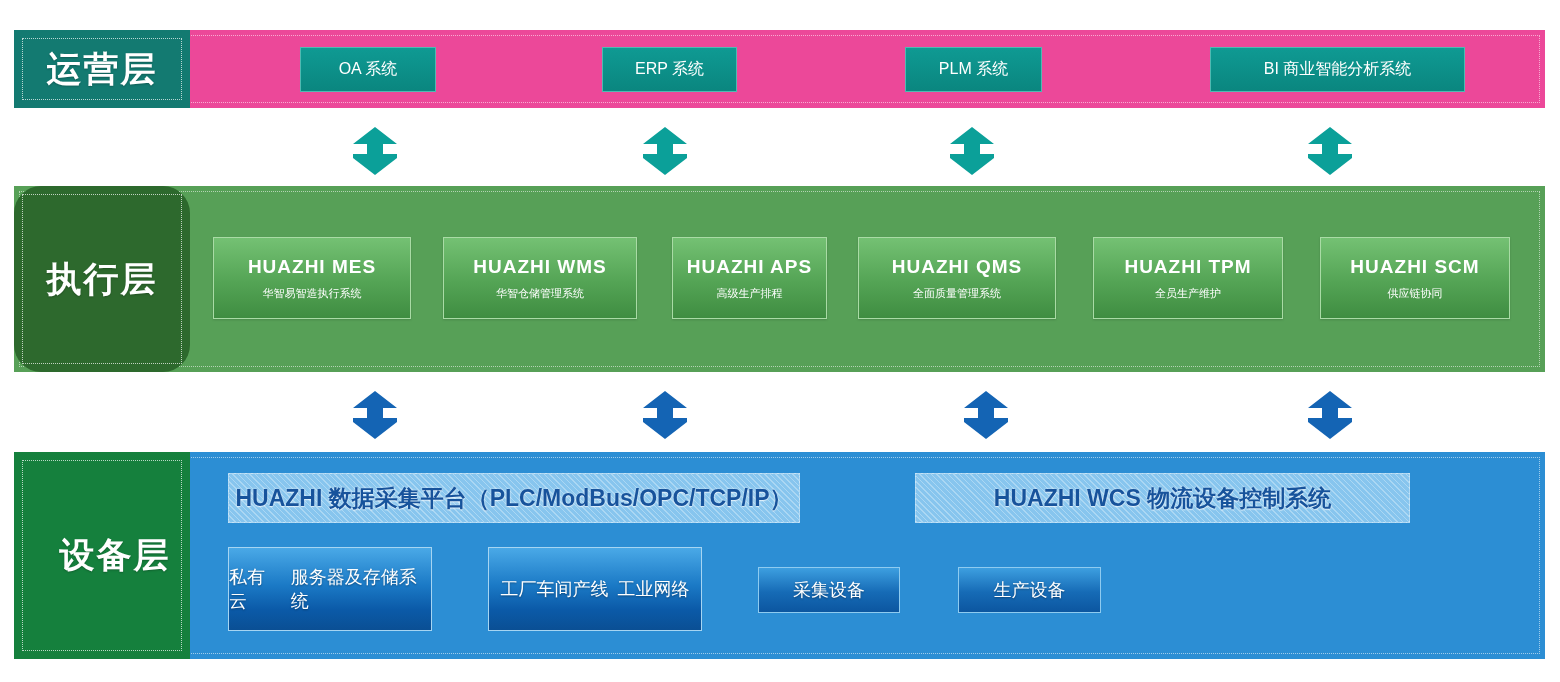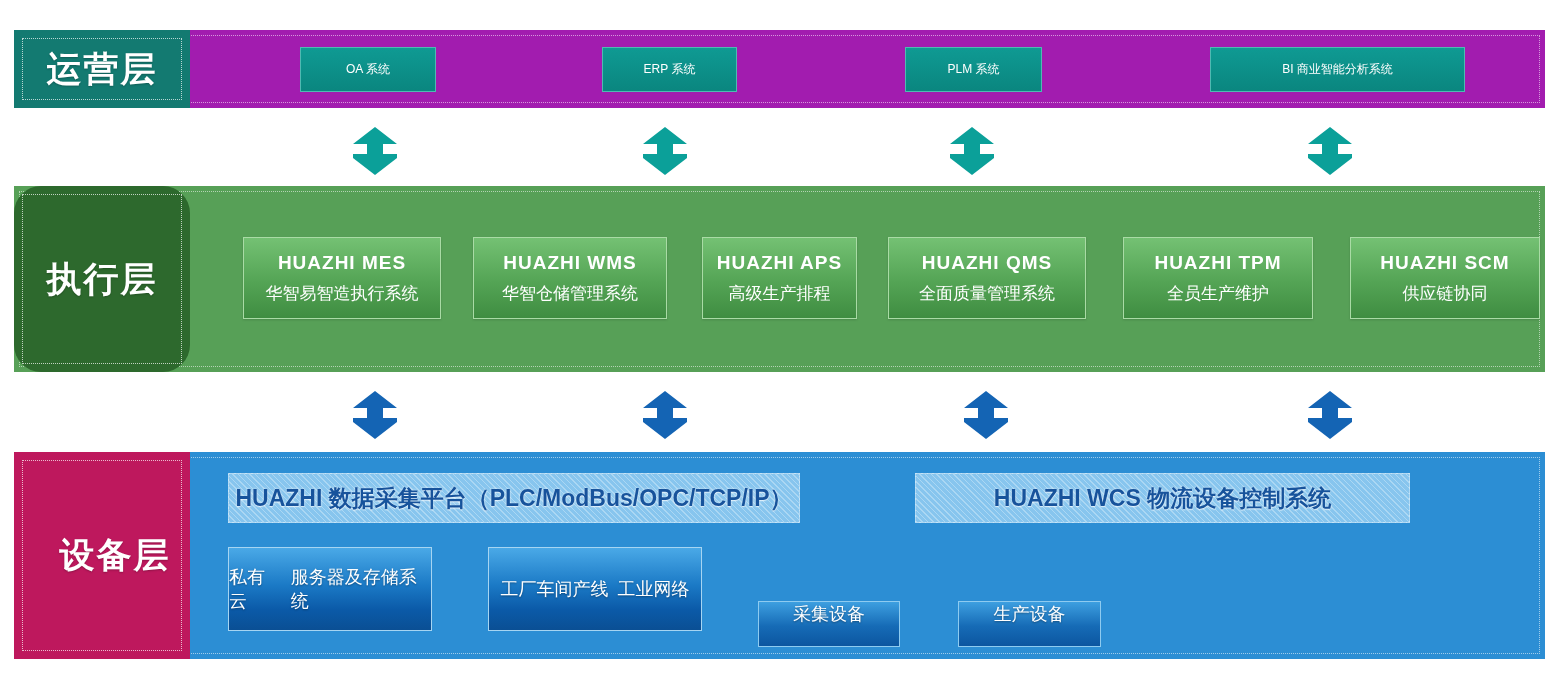--- a/index.html
+++ b/index.html
@@ -28,48 +28,47 @@
     position:absolute; inset:8px;
     border:1px dotted rgba(255,255,255,0.7);
     pointer-events:none;
   }
   .layer-label span {
     color:#ffffff; font-size:35px; font-weight:bold; letter-spacing:2px;
     text-shadow:0 1px 2px rgba(0,0,0,0.25);
   }
 
   
-  .layer.ops { top:30px; height:78px; background:#a21caf; }
+  .layer.ops { top:30px; height:78px; background:#ec4899; }
   .layer.ops .layer-label { background:#137a71; }
   .sys-box {
     position:absolute; top:17px; height:45px; z-index:2;
     display:flex; align-items:center; justify-content:center;
     background:linear-gradient(180deg,#0f9a93,#0a867f);
     border:1px solid #4fbab2;
   }
-  .sys-box span { color:#ffffff; font-size:12px; }
+  .sys-box span { color:#ffffff; font-size:16px; }
 
   
   .layer.exec { top:186px; height:186px; background:#57a057; }
   .layer.exec .layer-label { background:#2d692d;border-radius:27px; }
   .exec-box {
     position:absolute; top:51px; height:82px; z-index:2;
     display:flex; flex-direction:column; align-items:center; justify-content:center;
     gap:8px;
     background:linear-gradient(180deg,#74c173 0%,#54a455 55%,#3f8d41 100%);
     border:1px solid #a9dba5;
     box-shadow:0 1px 2px rgba(0,0,0,0.15);
-    margin-left:30px;
   }
   .exec-box .t1 { color:#ffffff; font-size:19px; font-weight:bold; letter-spacing:1px; }
-  .exec-box .t2 { color:#ffffff; font-size:17px; }
+  .exec-box .t2 { color:#ffffff; font-size:11px; }
 
   
   .layer.dev { top:452px; height:207px; background:#2c8ed4; }
-  .layer.dev .layer-label { background:#be185d;padding-left:26px; }
+  .layer.dev .layer-label { background:#15803d;padding-left:26px; }
   .platform-banner {
     position:absolute; top:21px; height:50px; z-index:2;
     display:flex; align-items:center; justify-content:center;
     background:
       repeating-linear-gradient(45deg, rgba(255,255,255,0.30) 0 1px, rgba(255,255,255,0) 1px 4px),
       #87c5ee;
     border:1px solid rgba(255,255,255,0.35);
   }
   .platform-banner span {
     color:#17539c; font-size:23px; font-weight:bold;
@@ -78,24 +77,23 @@
   .infra-box {
     position:absolute; top:95px; height:84px; z-index:2;
     display:flex; flex-direction:row; align-items:center; justify-content:center;
     gap:9px;
     background:linear-gradient(180deg,#4aa9e7 0%,#1b7ac6 45%,#0b5aa8 75%,#0a4f94 100%);
     border:1px solid #a6d5f2;
   }
   .infra-box span { color:#ffffff; font-size:18px; text-shadow:0 1px 2px rgba(0,0,0,0.35); }
   .equip-box {
     position:absolute; top:115px; height:46px; z-index:2;
-    display:flex; align-items:flex-start; justify-content:center;
+    display:flex; align-items:center; justify-content:center;
     background:linear-gradient(180deg,#3d9fe0 0%,#166bb6 55%,#0c56a0 100%);
     border:1px solid #8ecbf0;
-    margin-top:34px;
   }
   .equip-box span { color:#ffffff; font-size:18px; text-shadow:0 1px 2px rgba(0,0,0,0.35); }
 
   
   .arrow { position:absolute; width:44px; height:48px; z-index:3; }
   .arrow svg { display:block; width:100%; height:100%; }
   .arrow.teal path { fill:#0ba099; }
   .arrow.blue path { fill:#1464b4; }
 </style>
 </head>

